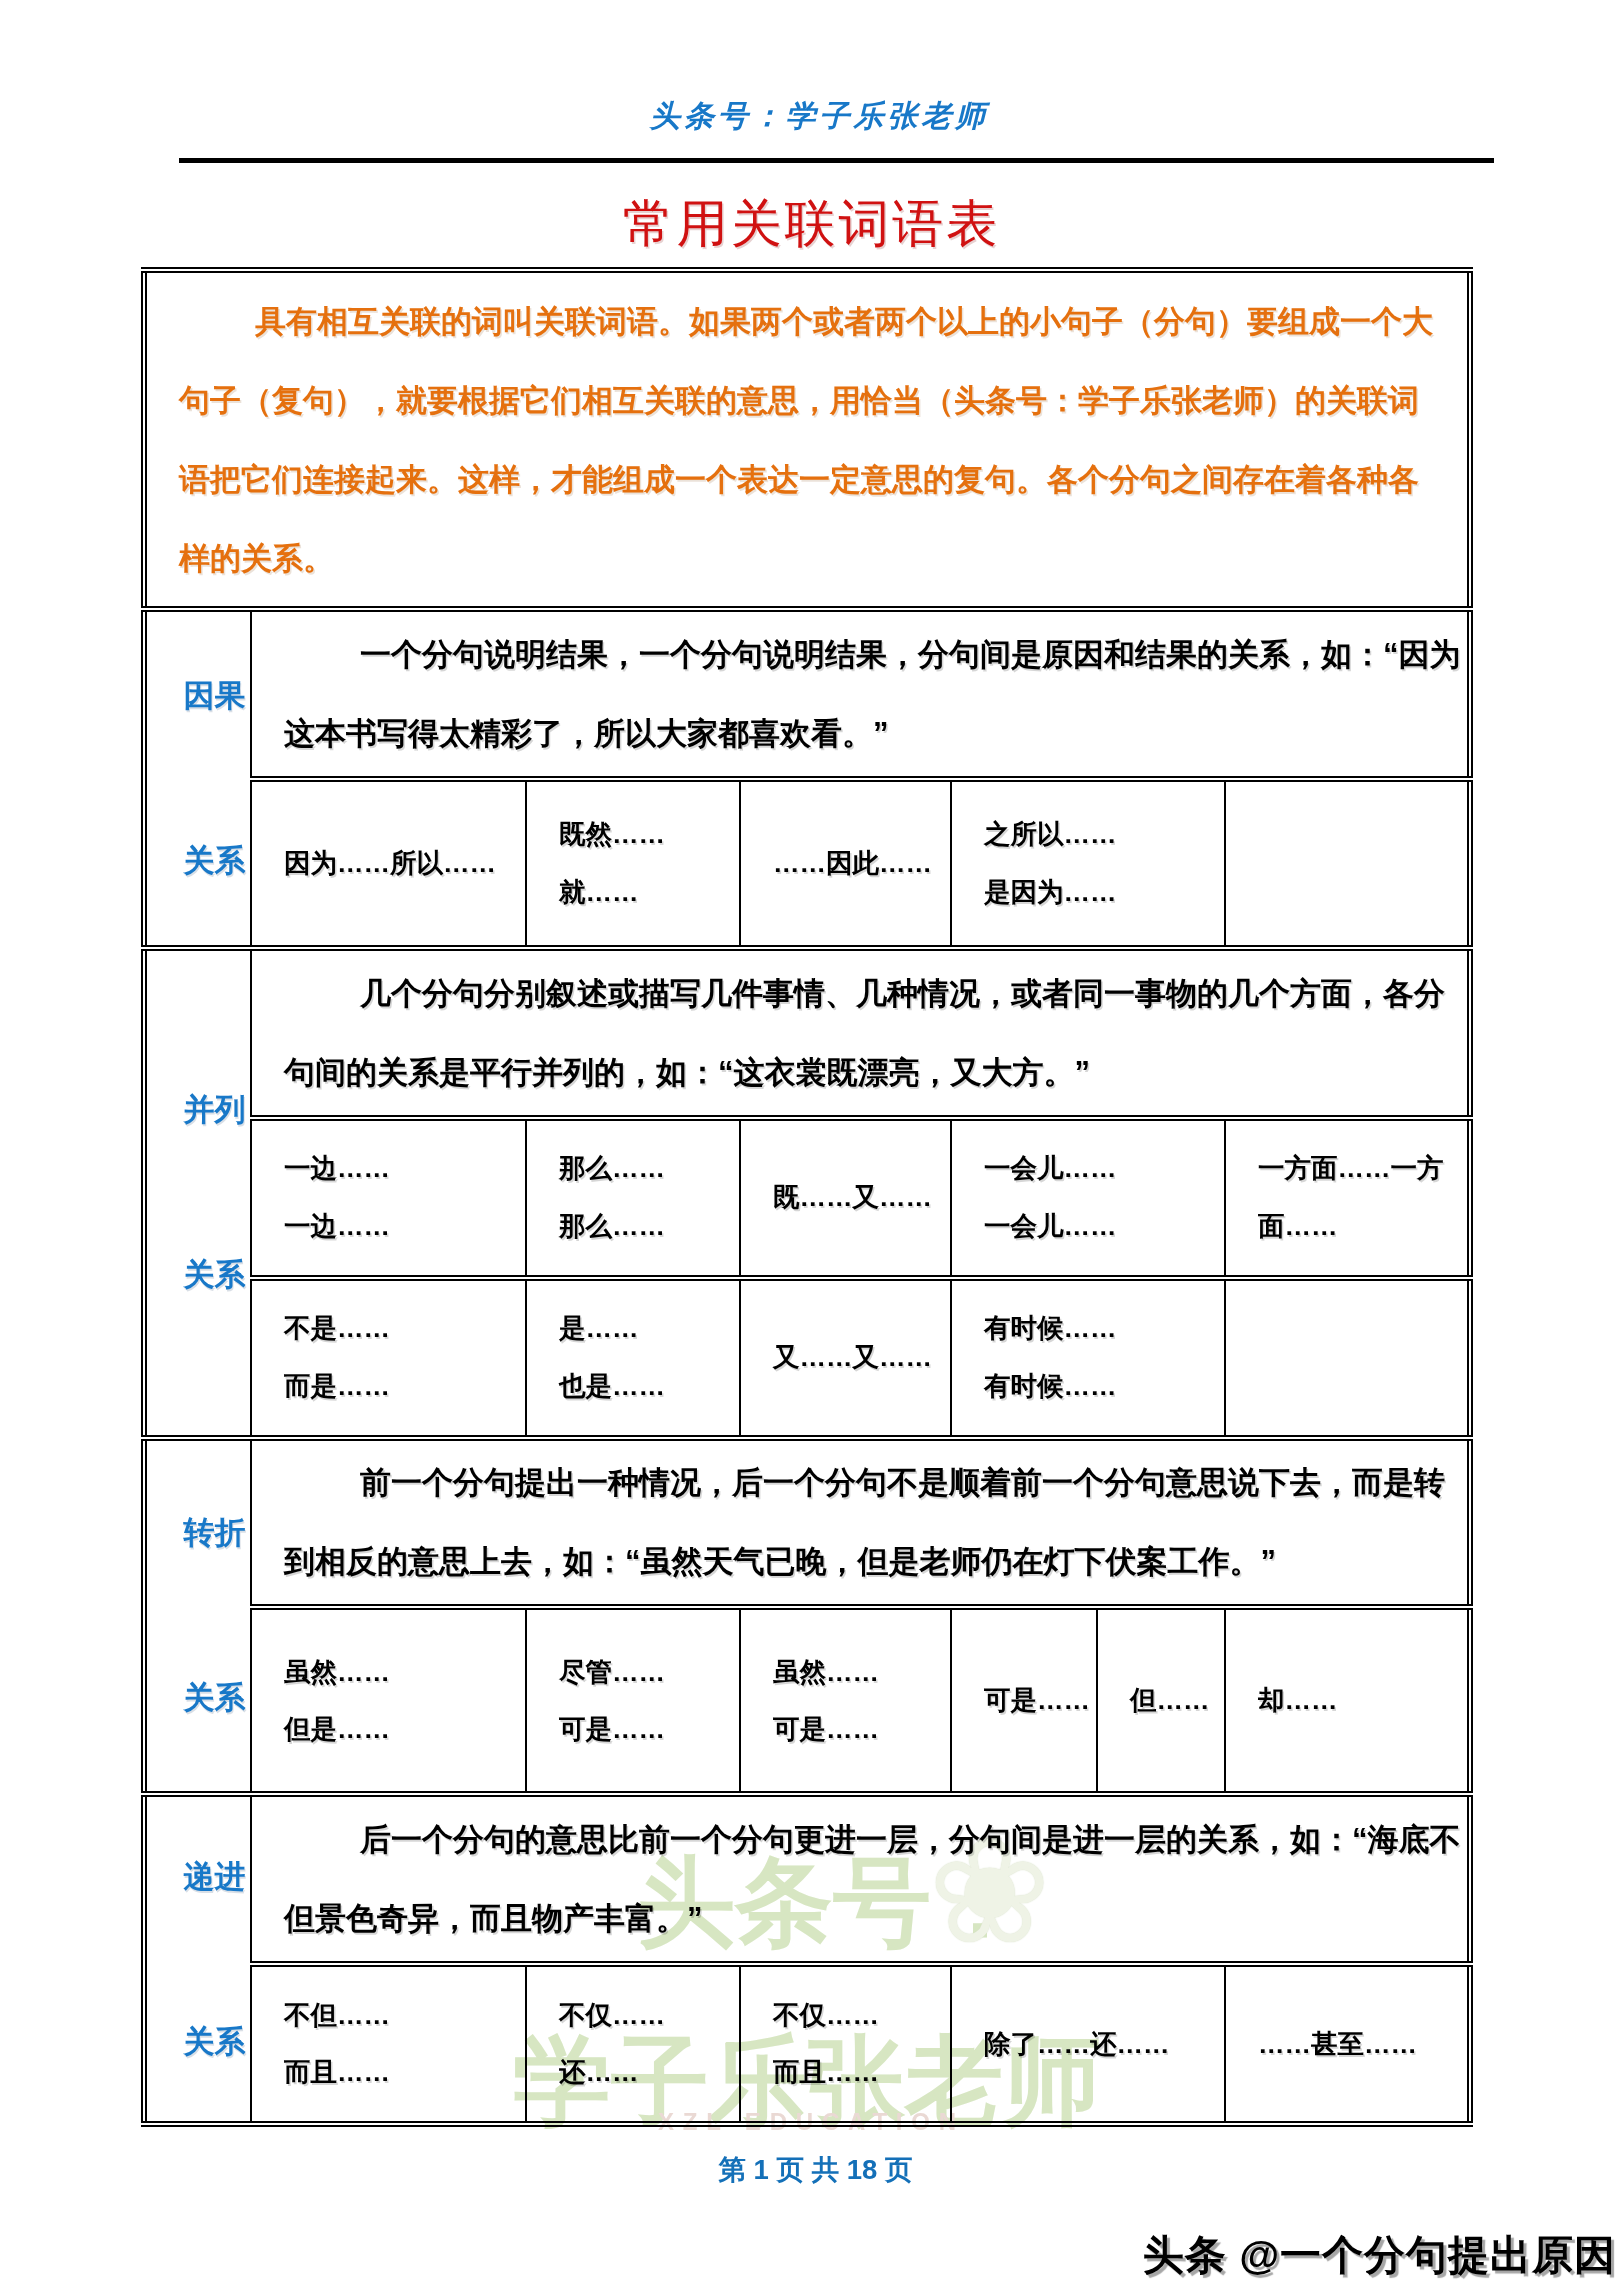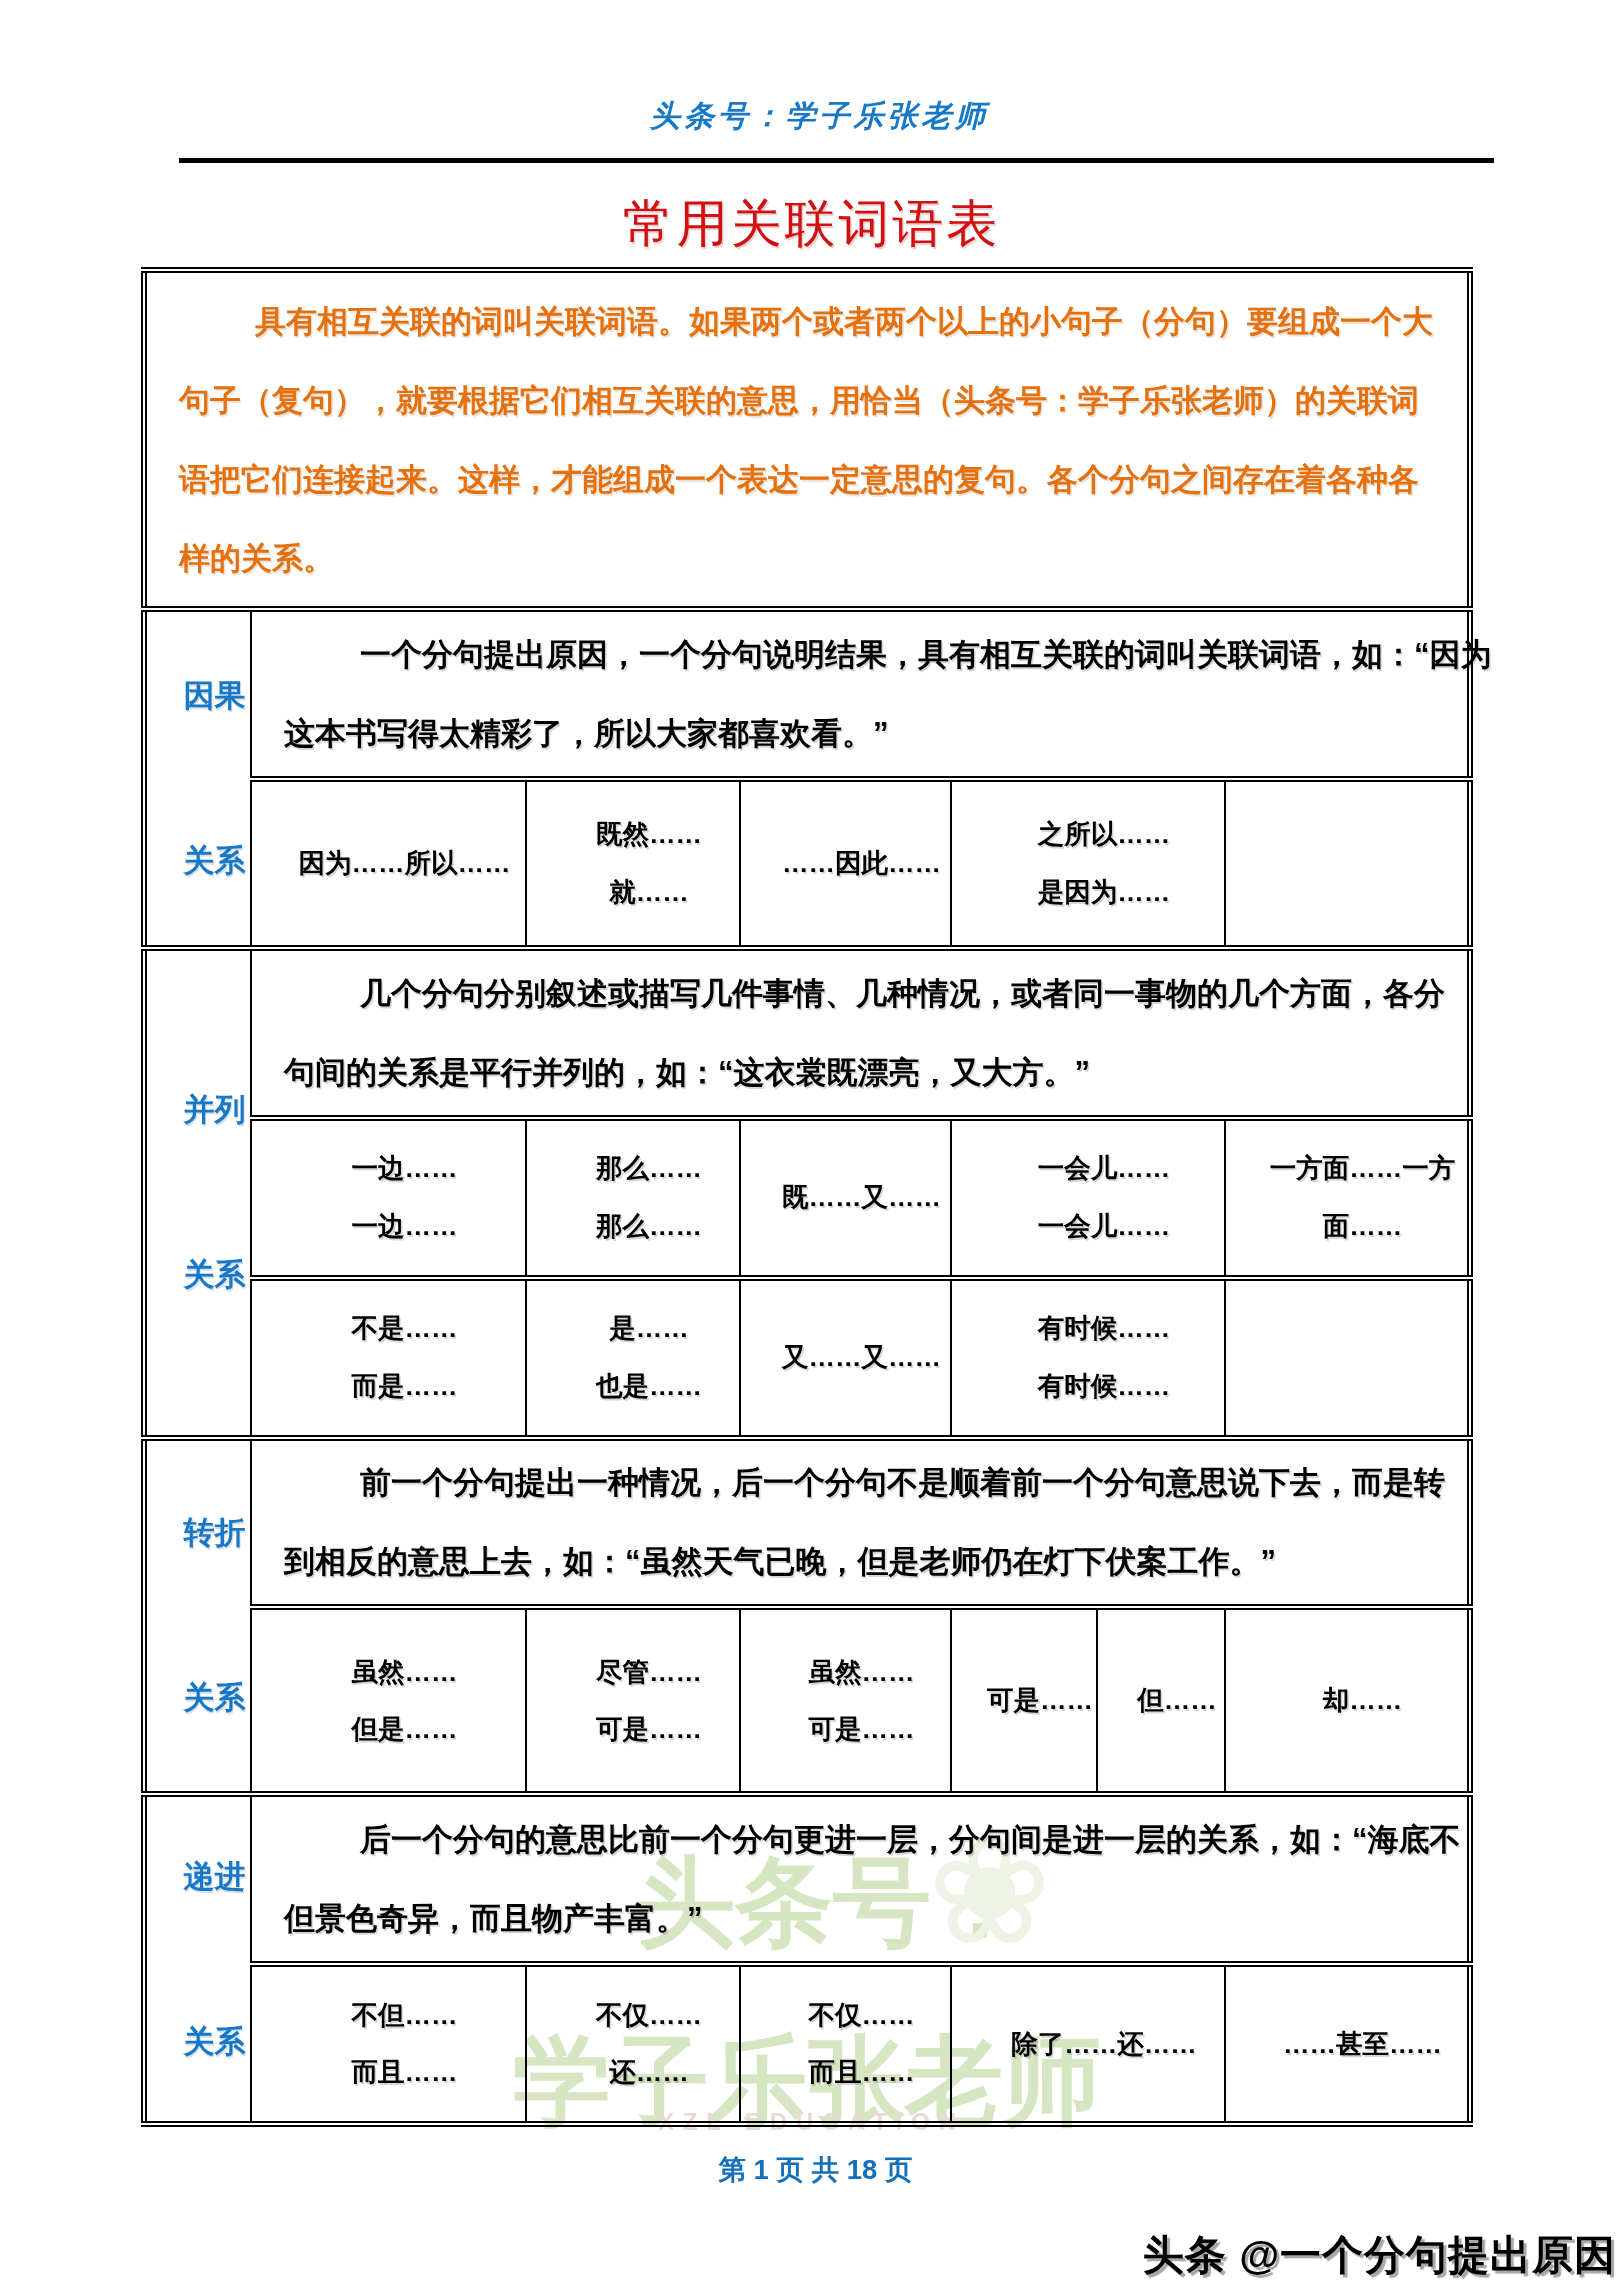--- a/index.html
+++ b/index.html
@@ -73,21 +73,21 @@
     color:#000;
     text-shadow:1.5px 2px 0.5px rgba(0,0,0,0.16);
   }
   td.label-cell {
     text-align:center;
     color:var(--color-brand_blue,#1878c8);
     font-size:31px; font-weight:bold;
     text-shadow:1px 1.5px 0.5px rgba(0,40,90,0.15);
   }
   td.label-cell div + div { margin-top:123px; }
-  td.conj-cell { text-align:center; }
+  td.conj-cell { }
   .cl {
     font-size:26.5px; font-weight:bold; line-height:35px;
     margin:22.6px 0; white-space:nowrap;
     text-shadow:1.5px 2px 0.5px rgba(0,0,0,0.16);
   }
   
   tr.r-intro   { height:339px; }
   tr.r-expl    { height:155px; }
   tr.r-conj-a  { height:169px; }
   tr.r-conj-b  { height:160px; }
@@ -139,21 +139,21 @@
       <div class="pline">样的关系。</div>
     </td>
   </tr>
 
   <tr class="r-expl">
     <td class="label-cell" rowspan="2">
       <div>因果</div>
       <div>关系</div>
     </td>
     <td class="expl-cell" colspan="6">
-      <div class="pline indent">一个分句提出原因，一个分句说明结果，具有相互关联的词叫关联词语，如：“因为</div>
+      <div class="pline indent">一个分句说明结果，一个分句说明结果，分句间是原因和结果的关系，如：“因为</div>
       <div class="pline">这本书写得太精彩了，所以大家都喜欢看。”</div>
     </td>
   </tr>
   <tr class="r-conj-a">
     <td class="conj-cell">
       <div class="cl">因为……所以……</div>
     </td>
     <td class="conj-cell">
       <div class="cl">既然……</div>
       <div class="cl">就……</div>

